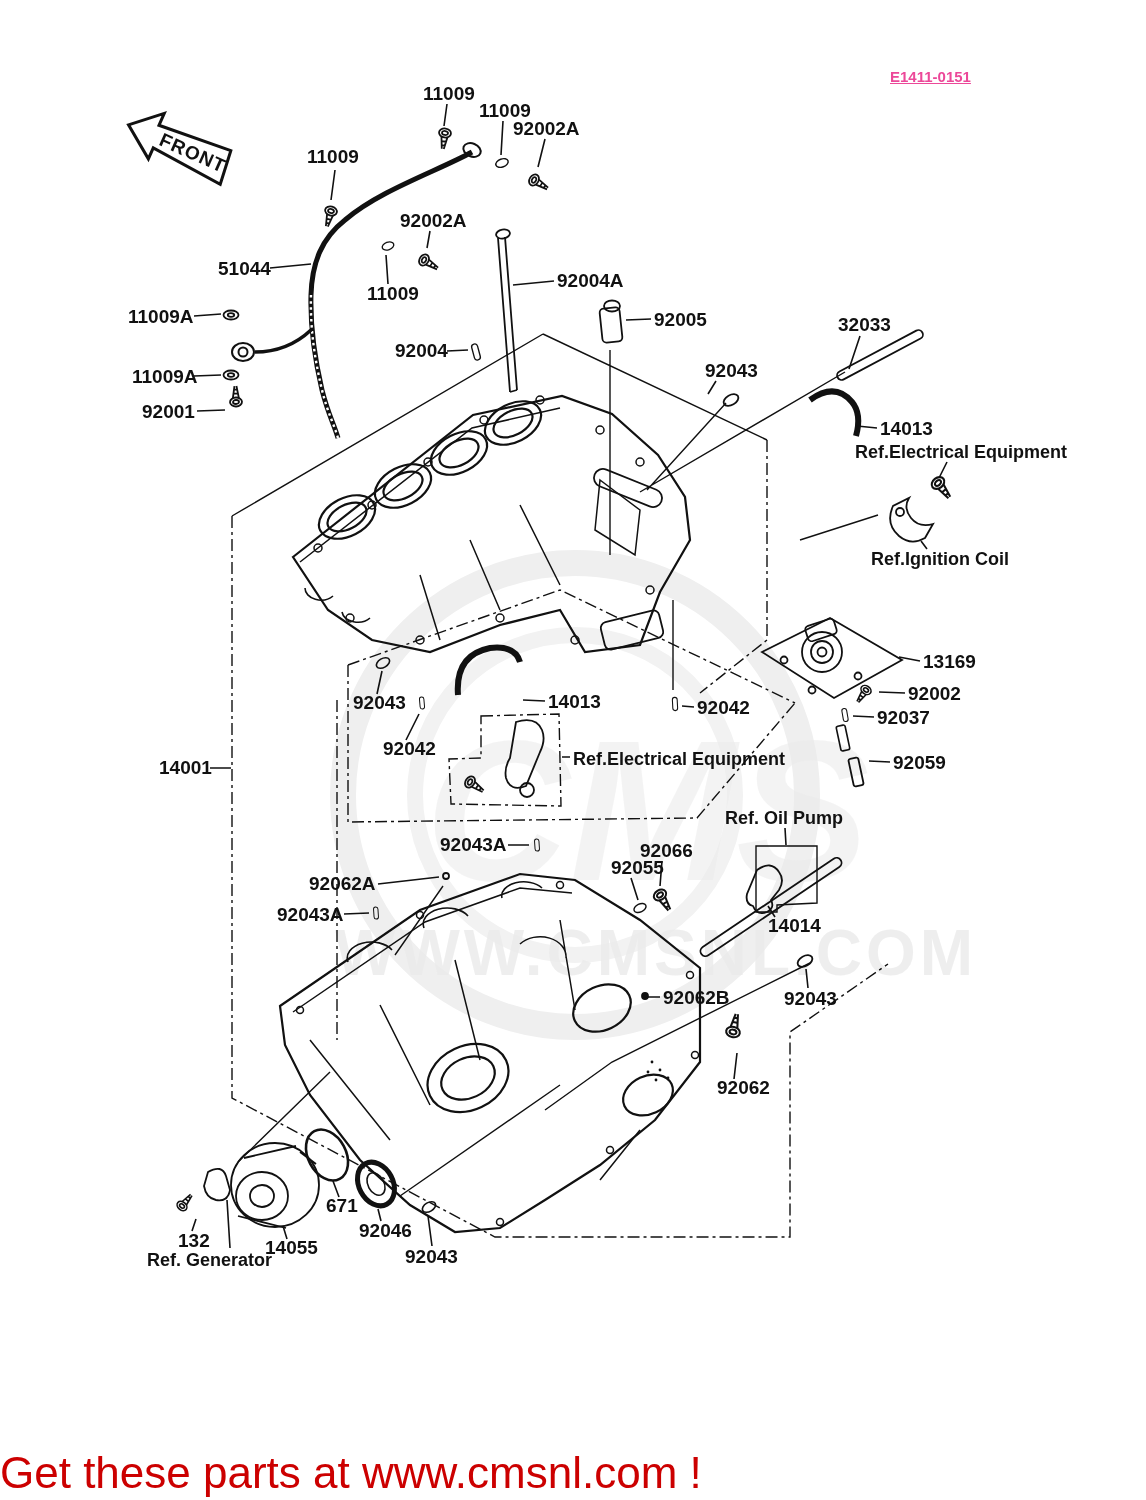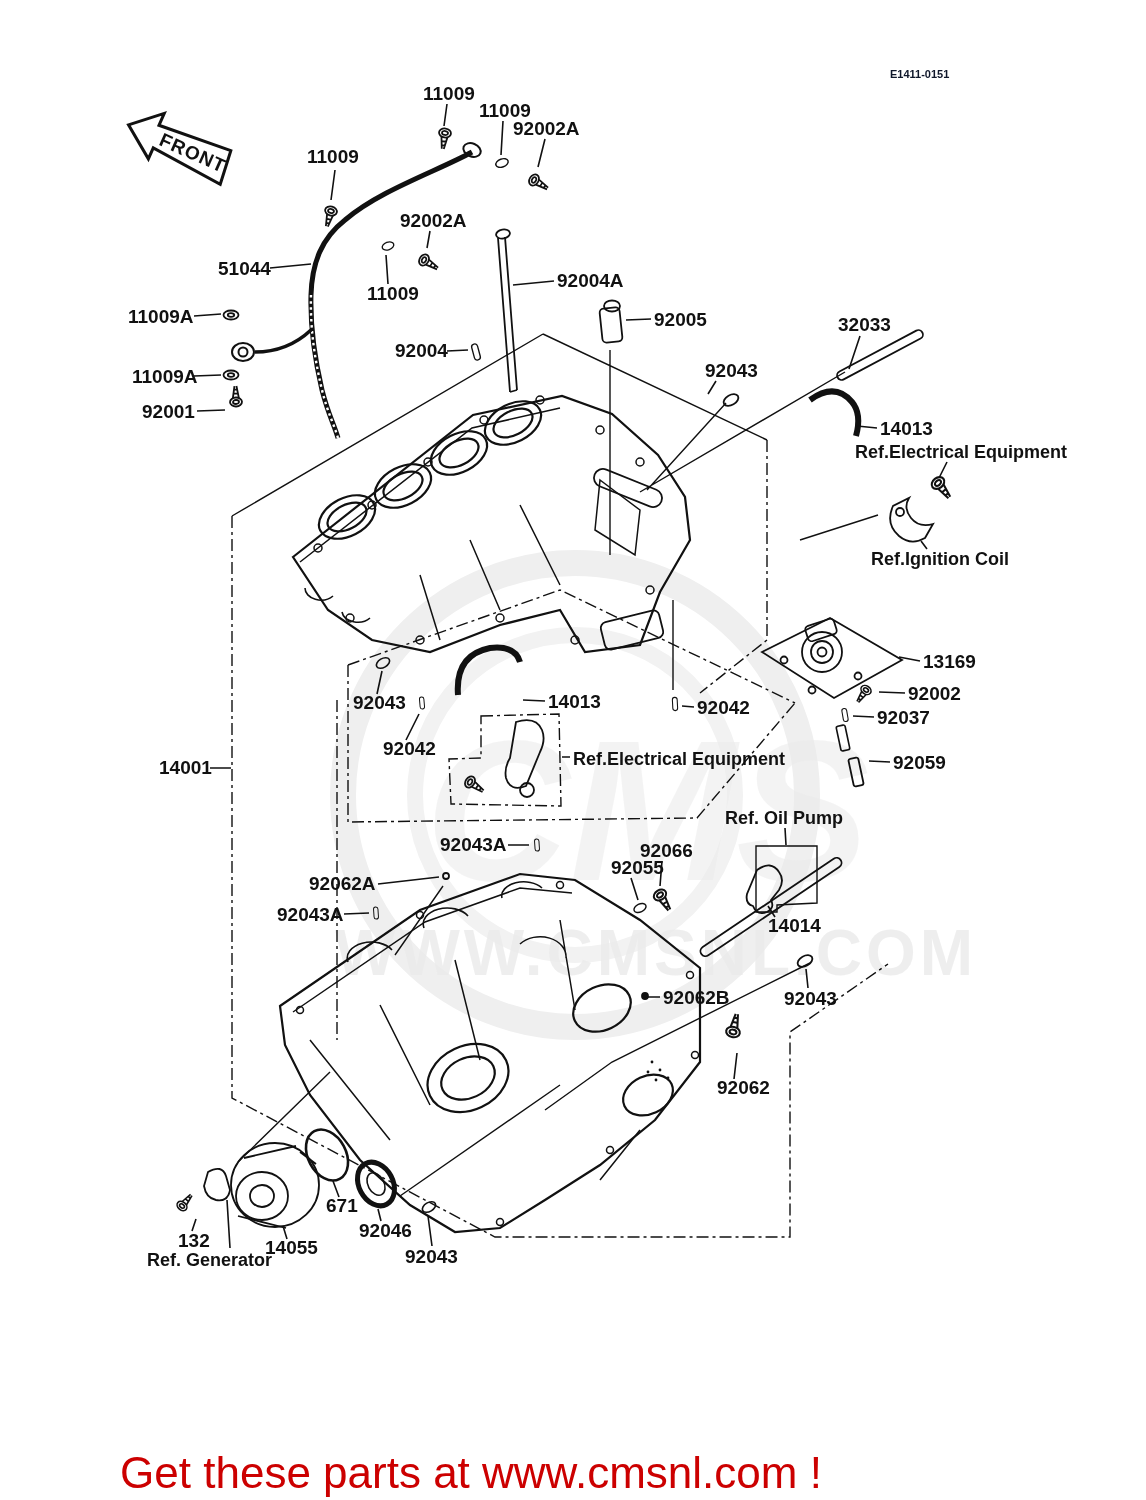--- a/index.html
+++ b/index.html
@@ -1,22 +1,22 @@
 <!DOCTYPE html>
 <html><head>
 <meta charset="utf-8">
 <style>
   html,body{margin:0;padding:0;background:#fff;}
   .stage{position:relative;width:1146px;height:1500px;background:#fff;overflow:hidden;
          font-family:"Liberation Sans",sans-serif;}
   .stage svg{position:absolute;left:0;top:0;}
   .page-title{position:absolute;left:20px;top:10px;font-size:33px;letter-spacing:1px;
               color:#6e6e6e;font-weight:400;margin:0;}
-  .diagram-code{position:absolute;left:890px;top:68px;font-size:11px;font-weight:bold;color:#0f172a;}
-  .footer{position:absolute;left:0;top:1448px;width:942px;text-align:center;
+  .diagram-code{position:absolute;left:890px;top:68px;font-size:15px;font-weight:bold;color:#ec4899;text-decoration:underline;}
+  .footer{position:absolute;left:0;top:1448px;width:942px;text-align:left;
           font-size:44px;color:#cc0000;}
   .lineart{stroke:#111;fill:none;}
   text.callout{font-size:19px;font-weight:bold;fill:#111;}
   text.callout.ref{font-size:18px;}
   text.wm{font-weight:bold;fill:#ebebeb;}
 </style>
 </head>
 <body>
 
 <div class="stage">

